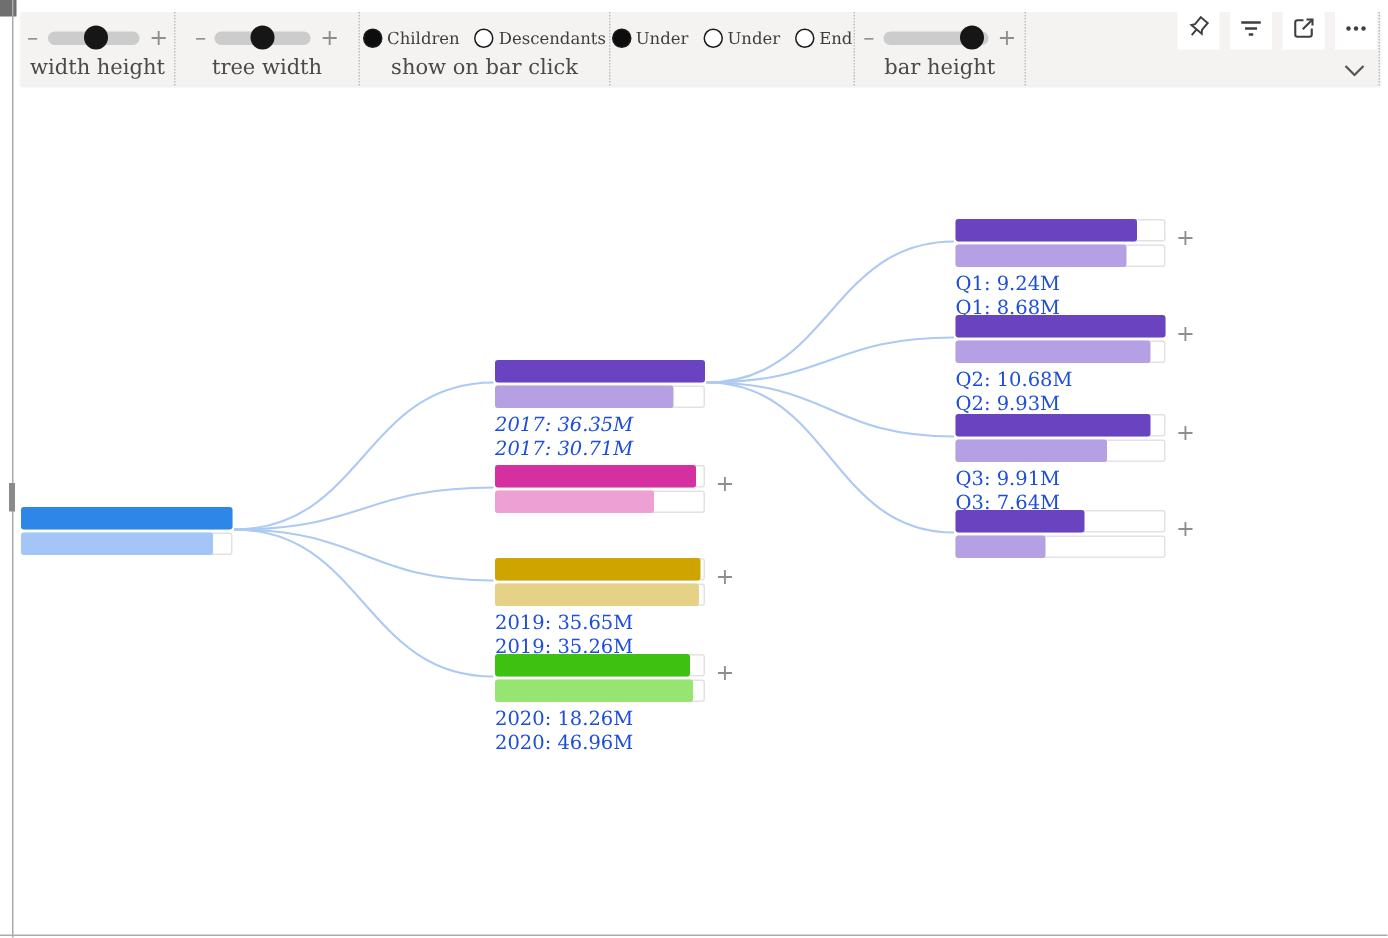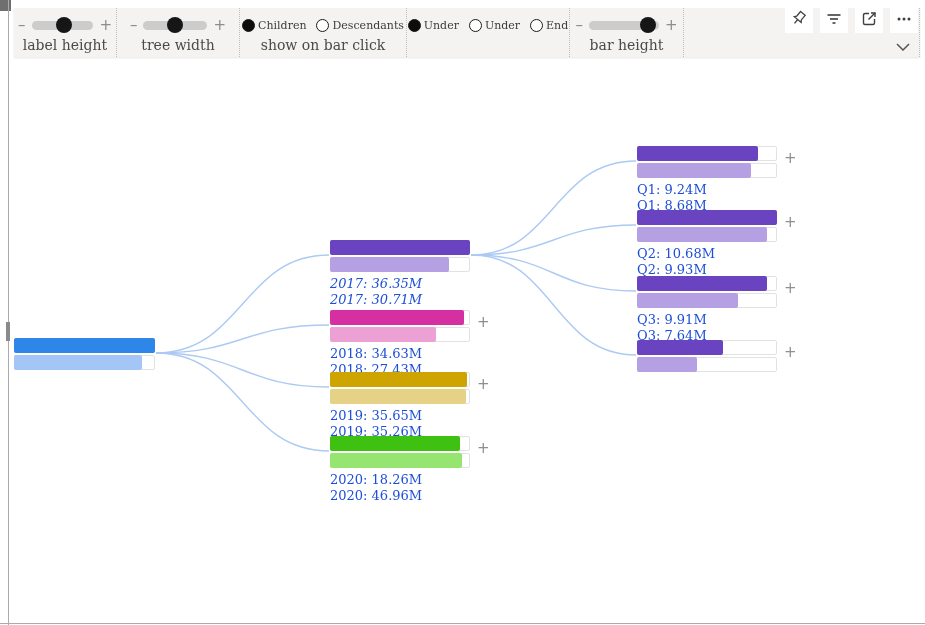--- a/index.html
+++ b/index.html
@@ -99,24 +99,20 @@
           <div>2017: 30.71M</div>
         </div>
       </div>
       <div class="tree-node" style="left: 330px; top: 310px; width: 140px;">
         <div class="bar-track top">
           <div class="bar-fill" style="background: rgb(214, 47, 162); width: calc(95.3% + 2px);"></div>
         </div>
         <div class="bar-track bottom">
           <div class="bar-fill" style="background: rgb(237, 160, 212); width: calc(75.5% + 2px);"></div>
         </div>
-        <div class="node-labels">
-          <div>2018: 34.63M</div>
-          <div>2018: 27.43M</div>
-        </div>
         <span class="plus-sign" style="left: 147px; top: 5px;">+</span>
       </div>
       <div class="tree-node" style="left: 330px; top: 372px; width: 140px;">
         <div class="bar-track top">
           <div class="bar-fill" style="background: rgb(205, 164, 0); width: calc(98.1% + 2px);"></div>
         </div>
         <div class="bar-track bottom">
           <div class="bar-fill" style="background: rgb(229, 210, 134); width: calc(97% + 2px);"></div>
         </div>
         <div class="node-labels">
@@ -197,21 +193,21 @@
 <div class="toolbar">
 
   <div class="tb-section" style="width:103px">
     <div class="tb-control">
       <span class="sl-sign">–</span>
       <span class="sl-track">
         <span class="sl-thumb" style="left: 53%;"></span>
       </span>
       <span class="sl-sign">+</span>
     </div>
-    <div class="tb-label">label height</div>
+    <div class="tb-label">width height</div>
   </div>
 
   <div class="tb-section" style="width:123px">
     <div class="tb-control">
       <span class="sl-sign">–</span>
       <span class="sl-track">
         <span class="sl-thumb" style="left: 50%;"></span>
       </span>
       <span class="sl-sign">+</span>
     </div>

